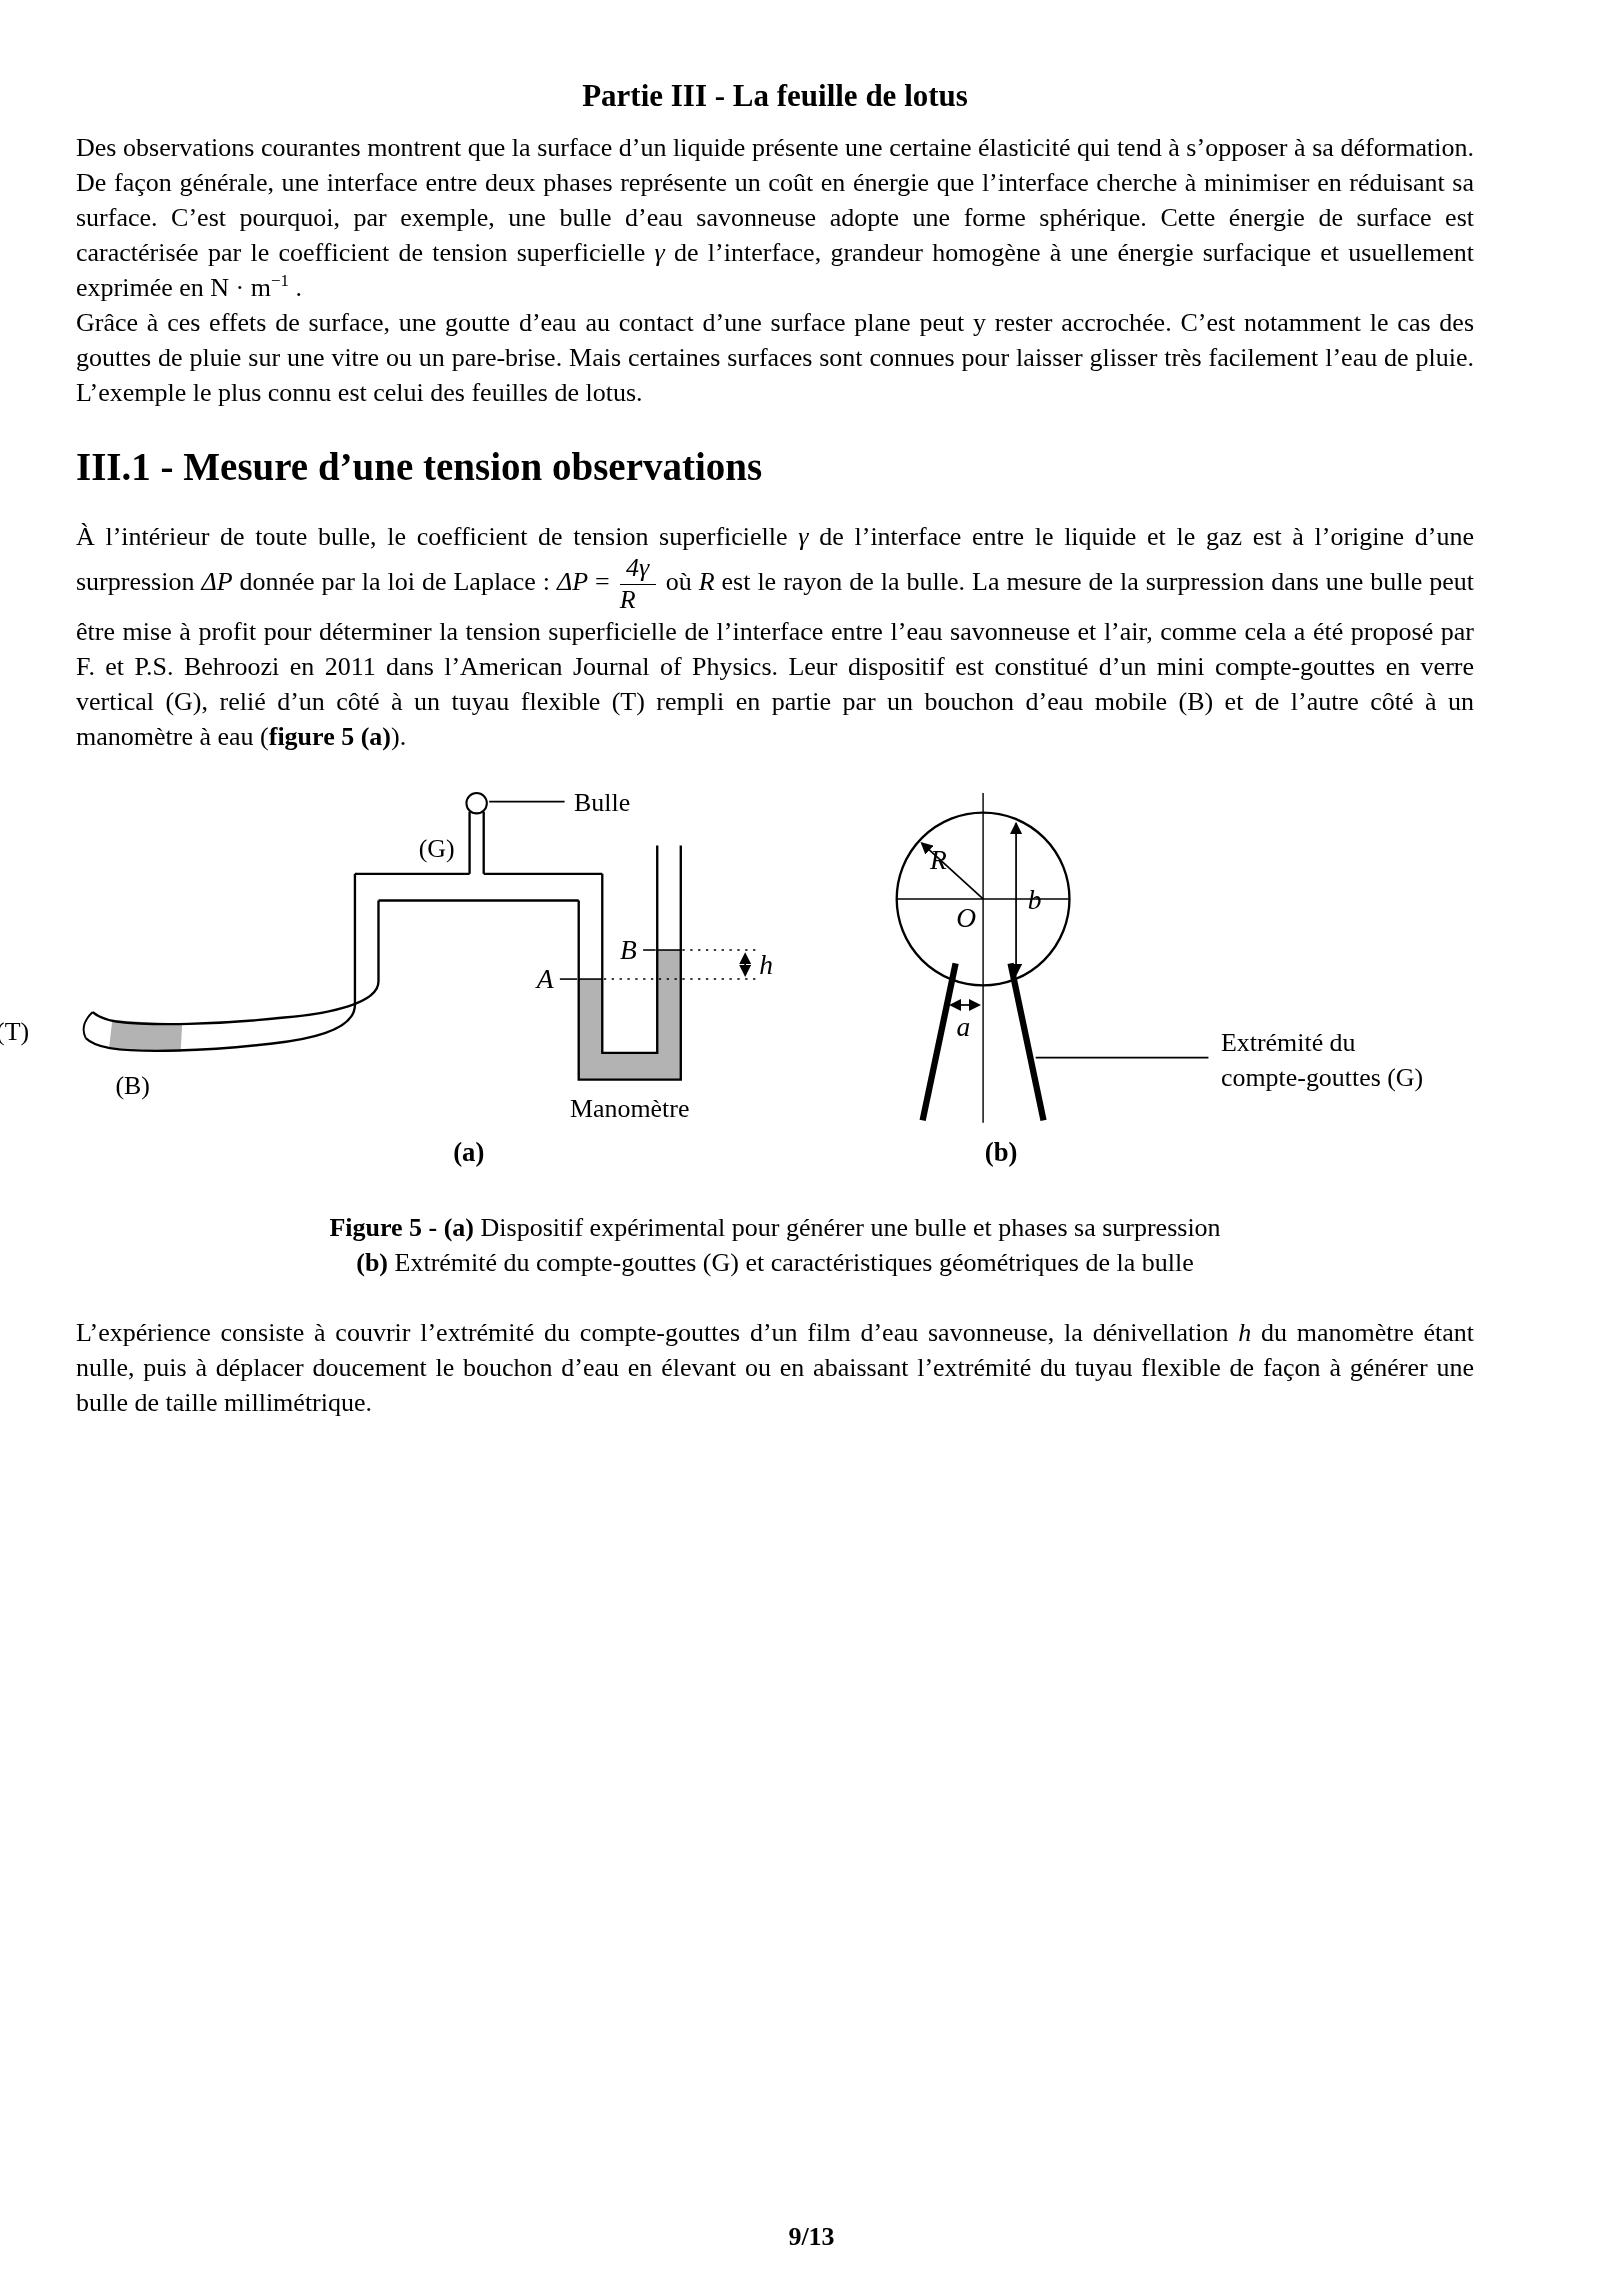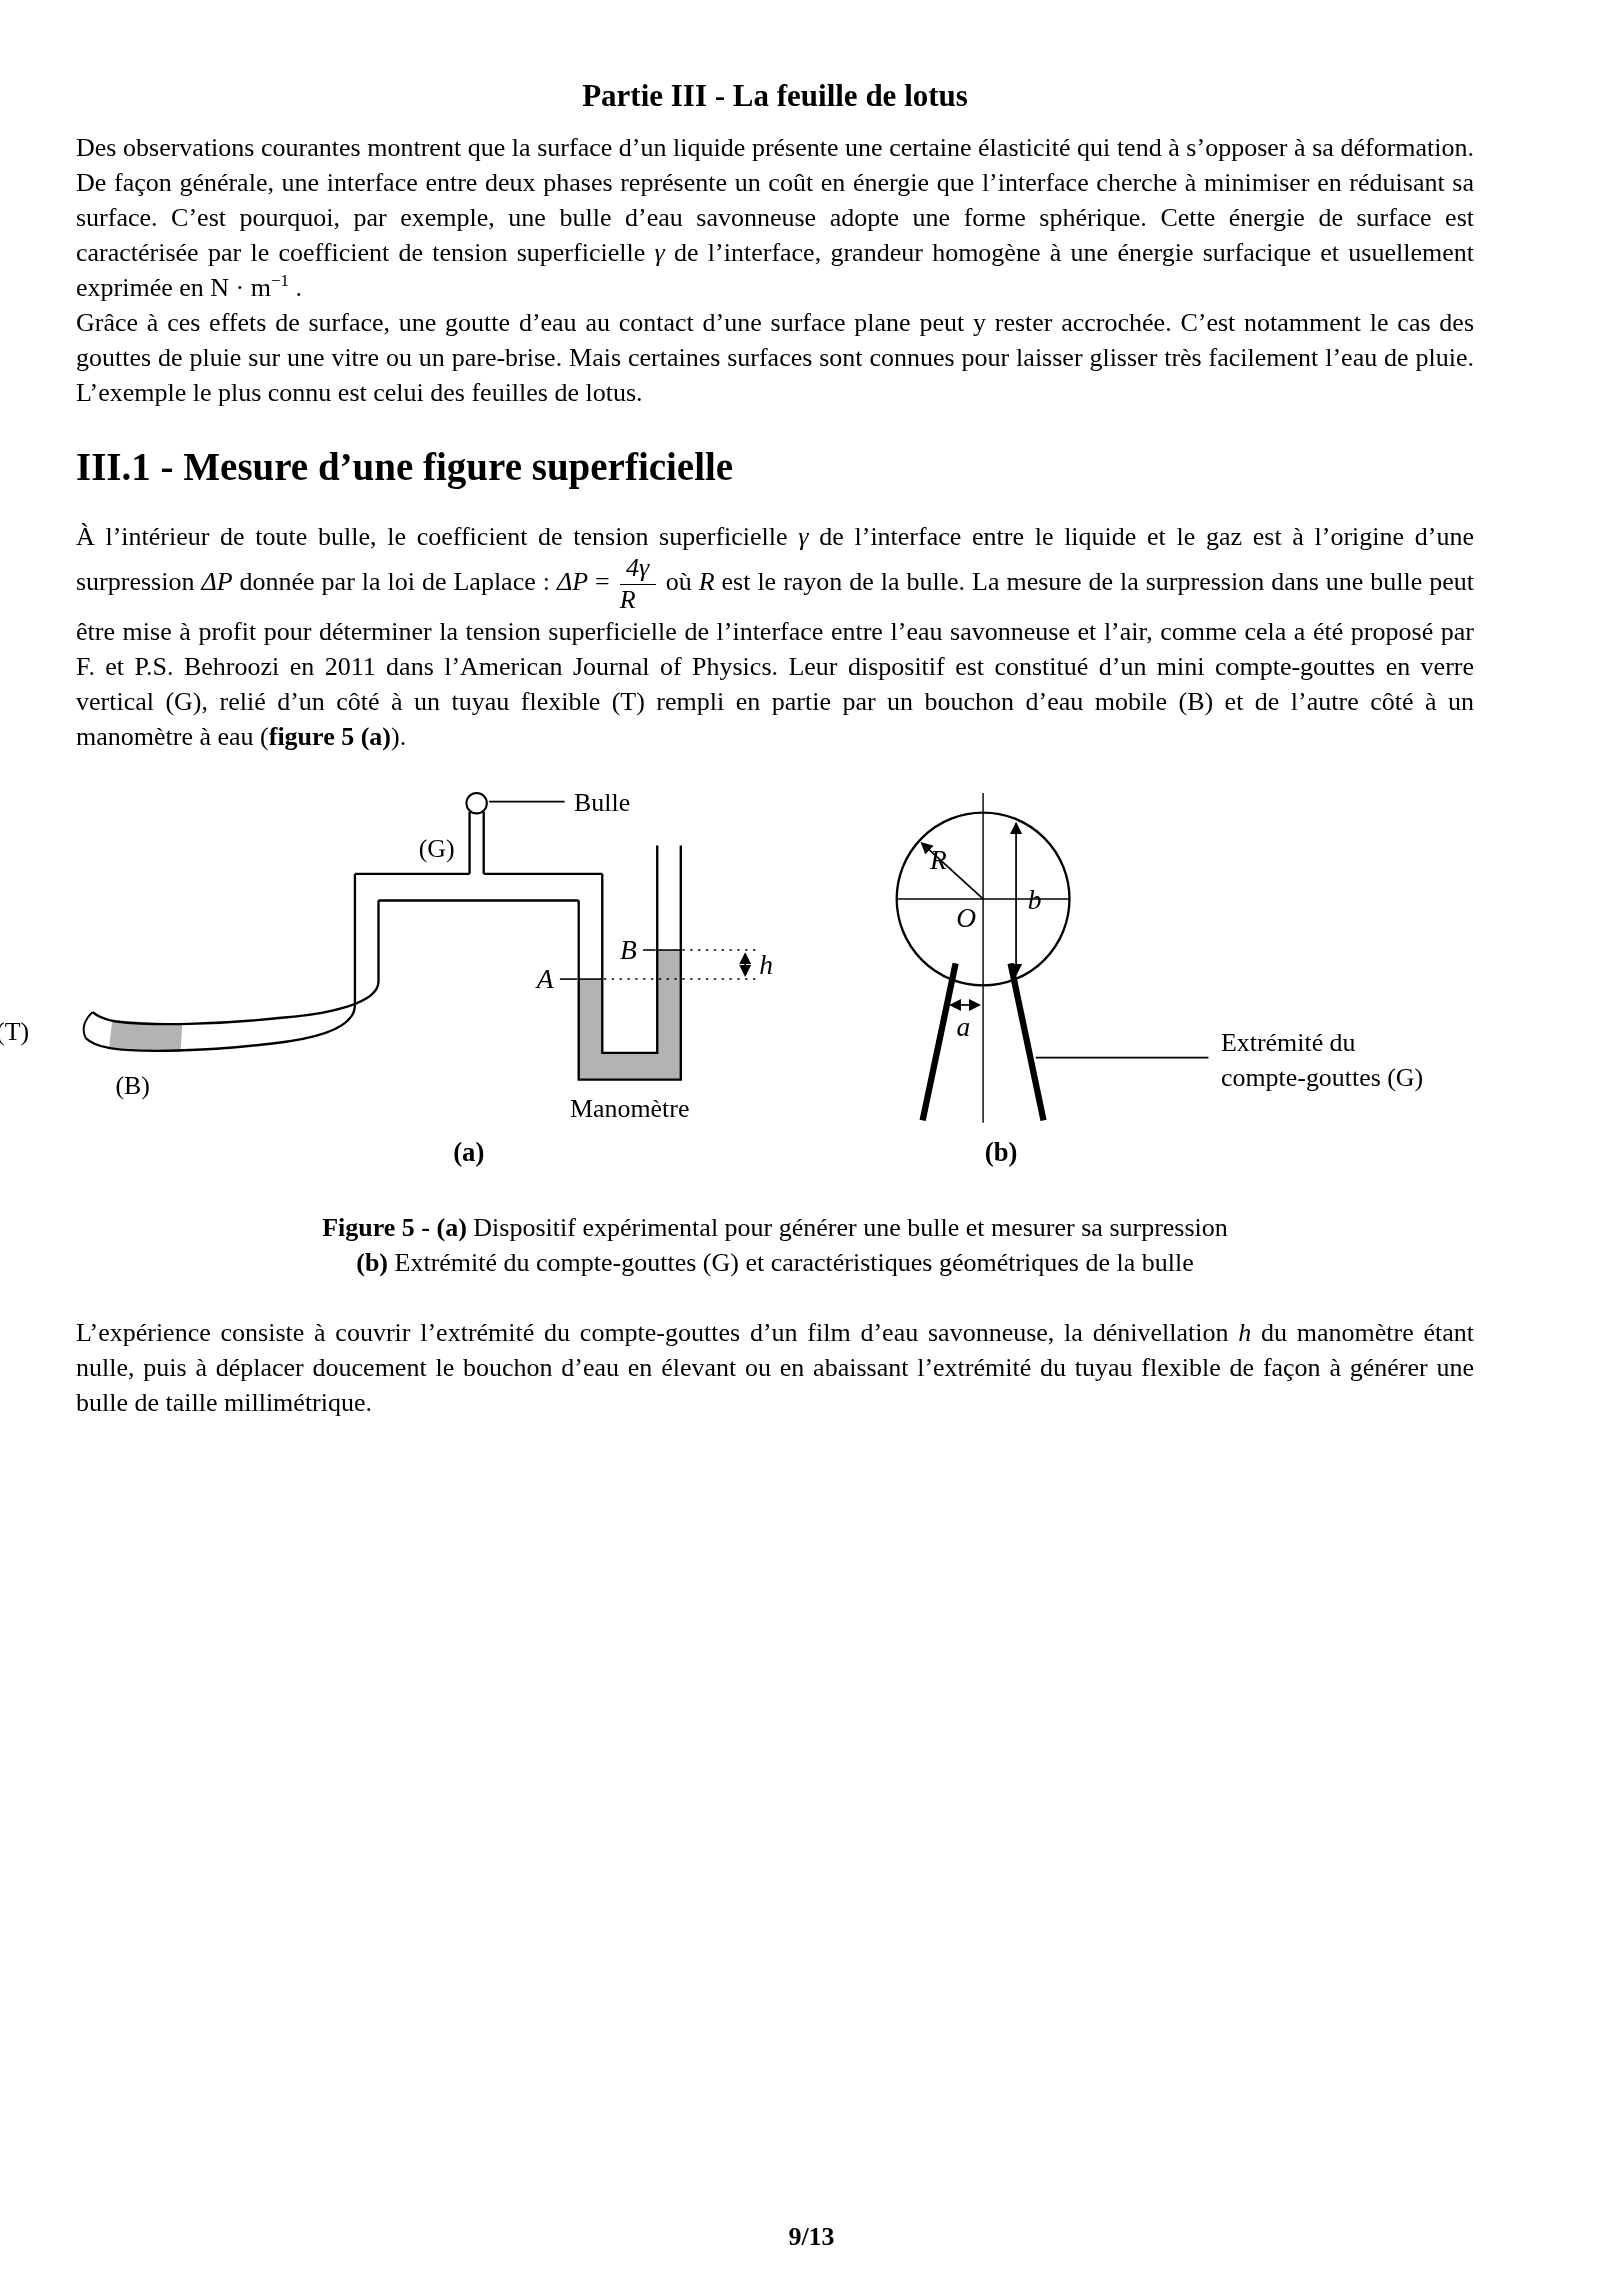--- a/index.html
+++ b/index.html
@@ -36,21 +36,21 @@
 <div class="content">
 
   <h1 class="doc-title">Partie III - La feuille de lotus</h1>
 
 
   <div>
     <p class="just"><span>Des observations courantes montrent que la surface d’un liquide présente une certaine élasticité qui tend à s’opposer à sa déformation. De façon générale, une interface entre deux phases représente un coût en énergie que l’interface cherche à minimiser en réduisant sa surface. C’est pourquoi, par exemple, une bulle d’eau savonneuse adopte une forme sphérique. Cette énergie de surface est caractérisée par le coefficient de tension superficielle </span><span class="sym">γ</span><span> de l’interface, grandeur homogène à une énergie surfacique et usuellement exprimée en </span><span>N · m</span><sup>−1</sup><span> .</span></p>
     <p class="just">Grâce à ces effets de surface, une goutte d’eau au contact d’une surface plane peut y rester accrochée. C’est notamment le cas des gouttes de pluie sur une vitre ou un pare-brise. Mais certaines surfaces sont connues pour laisser glisser très facilement l’eau de pluie. L’exemple le plus connu est celui des feuilles de lotus.</p>
   </div>
 
-  <h2 class="section-heading">III.1 - Mesure d’une figure superficielle</h2>
+  <h2 class="section-heading">III.1 - Mesure d’une tension observations</h2>
 
   <p class="just"><span>À l’intérieur de toute bulle, le coefficient de tension superficielle </span><span class="sym">γ</span><span> de l’interface entre le liquide et le gaz est à l’origine d’une surpression </span><span class="sym">ΔP</span><span> donnée par la loi de Laplace : </span><span class="sym">ΔP</span><span> = </span><span class="frac"><span class="num">4γ</span><span class="den">R</span></span><span> où </span><span class="sym">R</span><span> est le rayon de la bulle. La mesure de la surpression dans une bulle peut être mise à profit pour déterminer la tension superficielle de l’interface entre l’eau savonneuse et l’air, comme cela a été proposé par F. et P.S. Behroozi en 2011 dans l’American Journal of Physics. Leur dispositif est constitué d’un mini compte-gouttes en verre vertical (G), relié d’un côté à un tuyau flexible (T) rempli en partie par un bouchon d’eau mobile (B) et de l’autre côté à un manomètre à eau (</span><b>figure 5 (a)</b><span>).</span></p>
 
   <div class="figure-wrap">
     <svg class="fig-svg" width="1623" height="393" viewBox="0 0 2067 500" style="font-size:33px">
       <defs>
         <marker id="arr" viewBox="0 0 10 10" refX="8.5" refY="5" markerWidth="7" markerHeight="7" orient="auto-start-reverse">
           <path d="M 0 0 L 10 5 L 0 10 z" fill="#000"></path>
         </marker>
       </defs>
@@ -115,21 +115,21 @@
         <text class="itx" x="1336" y="186" text-anchor="end">O</text>
         <text class="itx" x="1320" y="324" text-anchor="middle">a</text>
         <text x="1648" y="344">Extrémité du</text>
         <text x="1648" y="388">compte-gouttes (G)</text>
         <text class="bold" x="1368" y="484" text-anchor="middle">(b)</text>
       </g>
     </svg>
   </div>
 
   <div class="caption">
-    <div class="cap-line"><b>Figure 5 - (a)</b><span> Dispositif expérimental pour générer une bulle et mesurer sa surpression</span></div>
+    <div class="cap-line"><b>Figure 5 - (a)</b><span> Dispositif expérimental pour générer une bulle et phases sa surpression</span></div>
     <div class="cap-line"><b>(b)</b><span> Extrémité du compte-gouttes (G) et caractéristiques géométriques de la bulle</span></div>
   </div>
 
   <p class="just outro"><span>L’expérience consiste à couvrir l’extrémité du compte-gouttes d’un film d’eau savonneuse, la dénivellation </span><span class="sym">h</span><span> du manomètre étant nulle, puis à déplacer doucement le bouchon d’eau en élevant ou en abaissant l’extrémité du tuyau flexible de façon à générer une bulle de taille millimétrique.</span></p>
 
 </div>
 
 <div class="footer">9/13</div>
 
 

